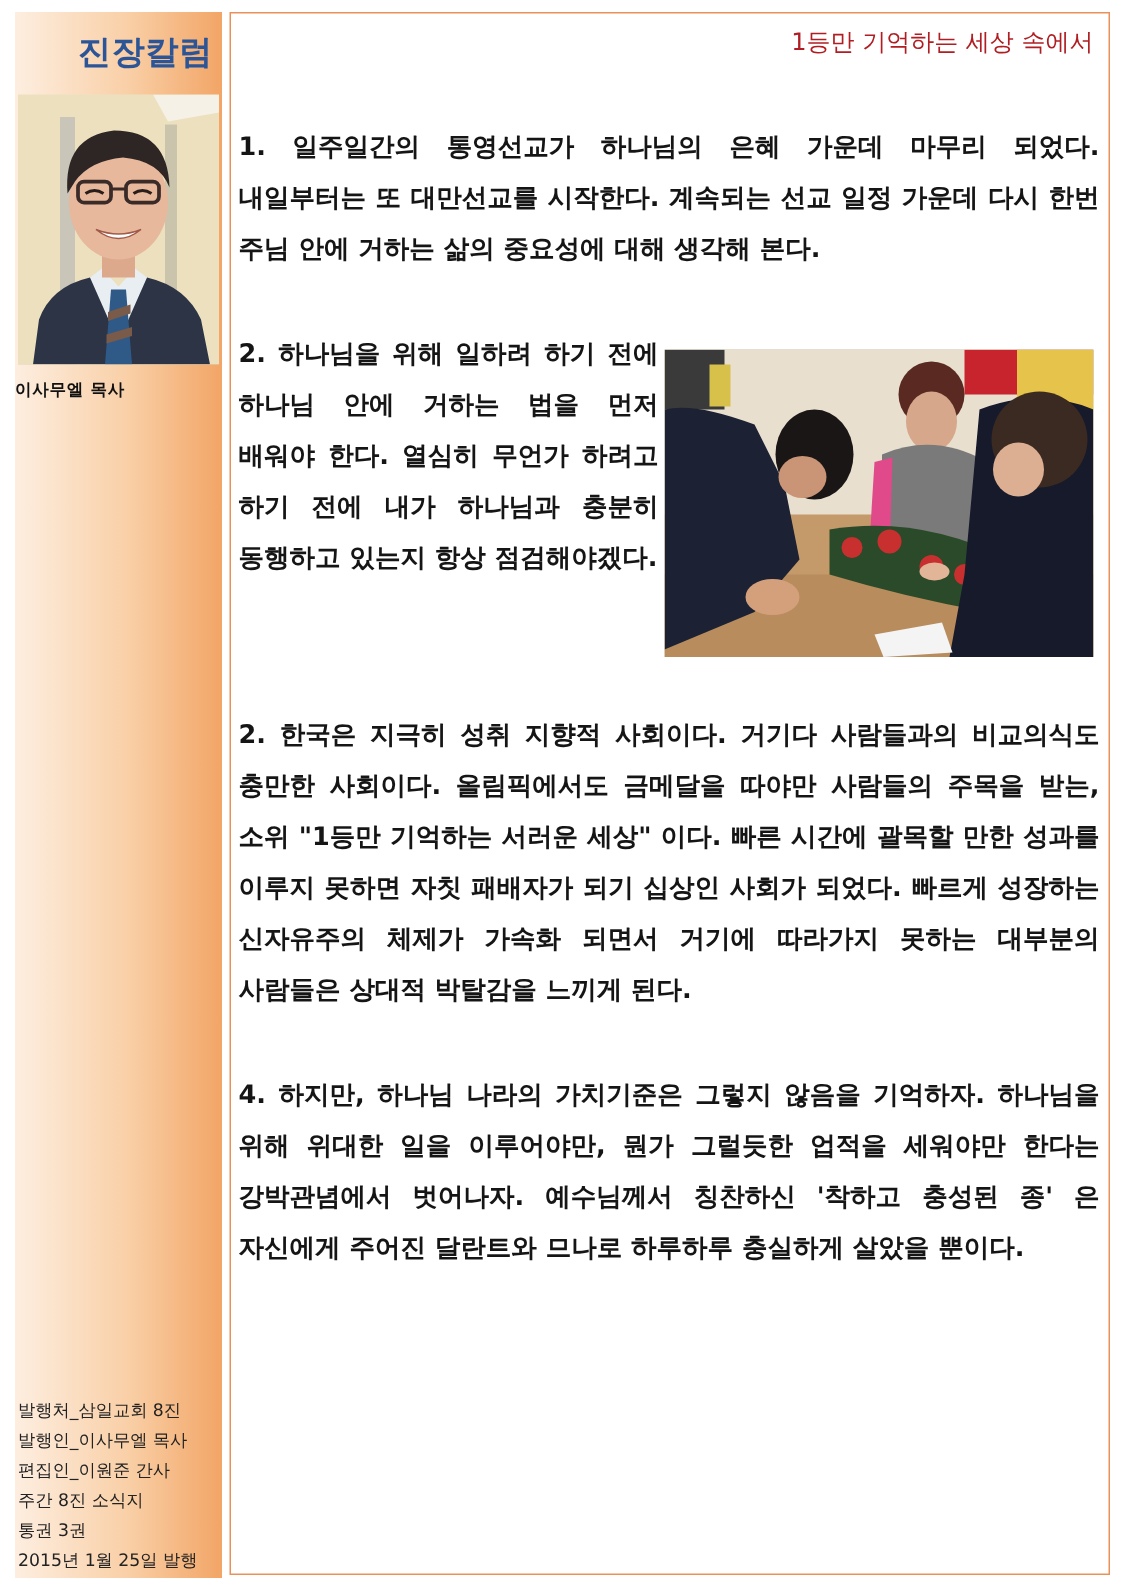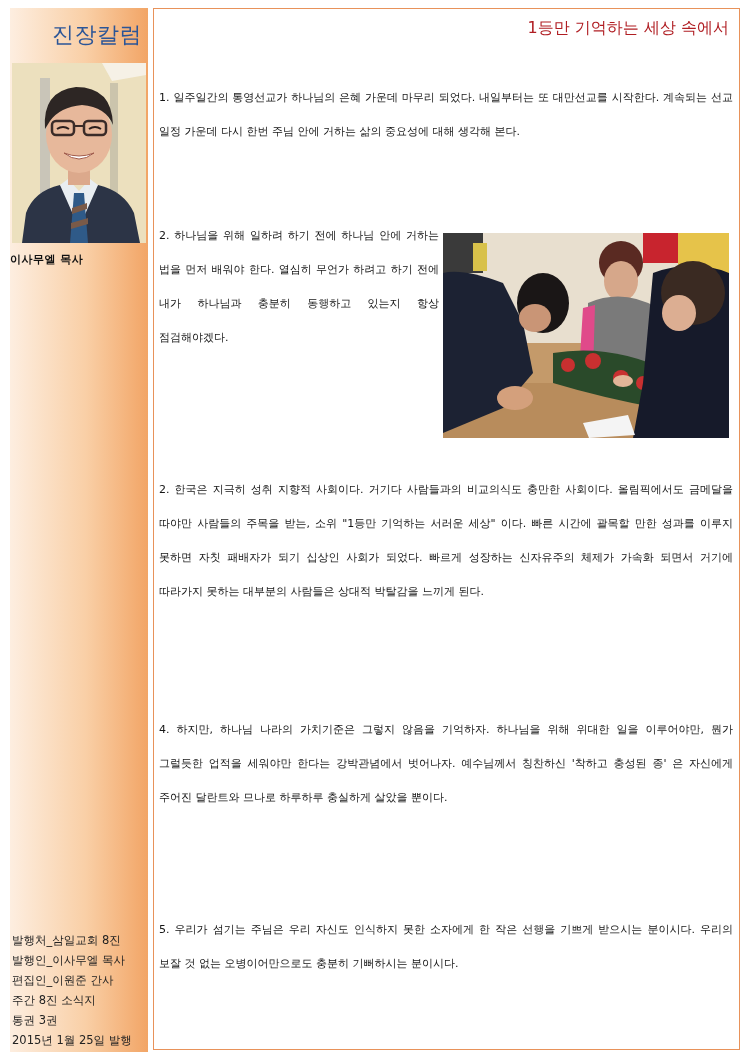--- a/index.html
+++ b/index.html
@@ -21,21 +21,21 @@
       top: 8px;
       width: 138px;
       height: 1044px;
       background: linear-gradient(to right, #fdeee0 0%, #f9cfa6 55%, #f2a566 100%);
     }
     .column-title {
       position: absolute;
       top: 12px;
       right: 6px;
       font-size: 22px;
-      font-weight: normal;
+      font-weight: bold;
       color: #2b5597;
       letter-spacing: 0.5px;
       white-space: nowrap;
     }
     .portrait {
       position: absolute;
       left: 2px;
       top: 55px;
       width: 134px;
       height: 180px;
@@ -80,25 +80,26 @@
       top: 9px;
       right: 10px;
       font-size: 16px;
       color: #b01e23;
       white-space: nowrap;
     }
     .para {
       position: absolute;
       left: 5px;
       width: 574px;
-      font-size: 11px;
+      font-size: 17px;
       line-height: 34px;
       color: #151515;
       text-align: justify;
       word-break: keep-all;
+      font-weight: bold;
     }
     .para-1 { top: 72px; }
     .para-2 { top: 210px; width: 280px; }
     .para-3 { top: 464px; }
     .para-4 { top: 704px; }
     .para-5 { top: 904px; }
 
     .photo {
       position: absolute;
       left: 289px;
@@ -205,14 +206,13 @@
       <ellipse cx="180" cy="148" rx="10" ry="6" fill="#e2b598"></ellipse>
 
       <polygon points="140,190 185,182 192,202 146,205" fill="#f4f4f4"></polygon>
     </svg>
   </div>
 
   <p class="para para-3" style="margin:0;">2. 한국은 지극히 성취 지향적 사회이다. 거기다 사람들과의 비교의식도 충만한 사회이다. 올림픽에서도 금메달을 따야만 사람들의 주목을 받는, 소위 "1등만 기억하는 서러운 세상" 이다. 빠른 시간에 괄목할 만한 성과를 이루지 못하면 자칫 패배자가 되기 십상인 사회가 되었다. 빠르게 성장하는 신자유주의 체제가 가속화 되면서 거기에 따라가지 못하는 대부분의 사람들은 상대적 박탈감을 느끼게 된다.</p>
 
   <p class="para para-4" style="margin:0;">4. 하지만, 하나님 나라의 가치기준은 그렇지 않음을 기억하자. 하나님을 위해 위대한 일을 이루어야만, 뭔가 그럴듯한 업적을 세워야만 한다는 강박관념에서 벗어나자. 예수님께서 칭찬하신 '착하고 충성된 종' 은 자신에게 주어진 달란트와 므나로 하루하루 충실하게 살았을 뿐이다.</p>
 
-  <p class="para para-5" style="margin:0;">5. 우리가 섬기는 주님은 우리 자신도 인식하지 못한 소자에게 한 작은 선행을 기쁘게 받으시는 분이시다. 우리의 보잘 것 없는 오병이어만으로도 충분히 기뻐하시는 분이시다.</p>
 </main>
 
 </body></html>

